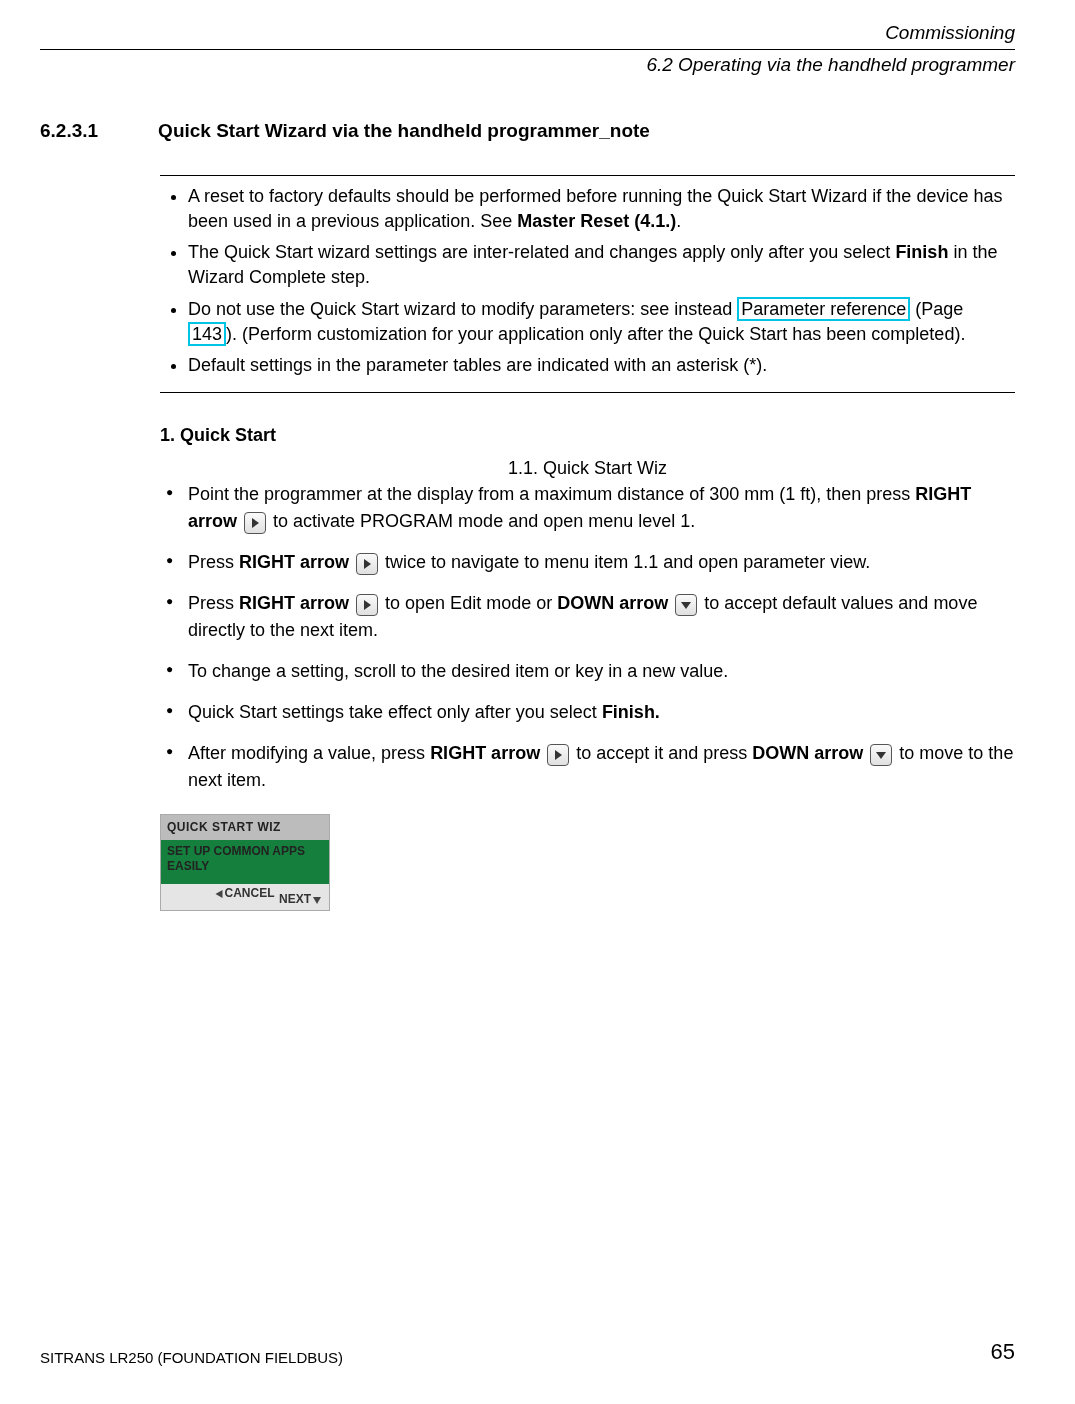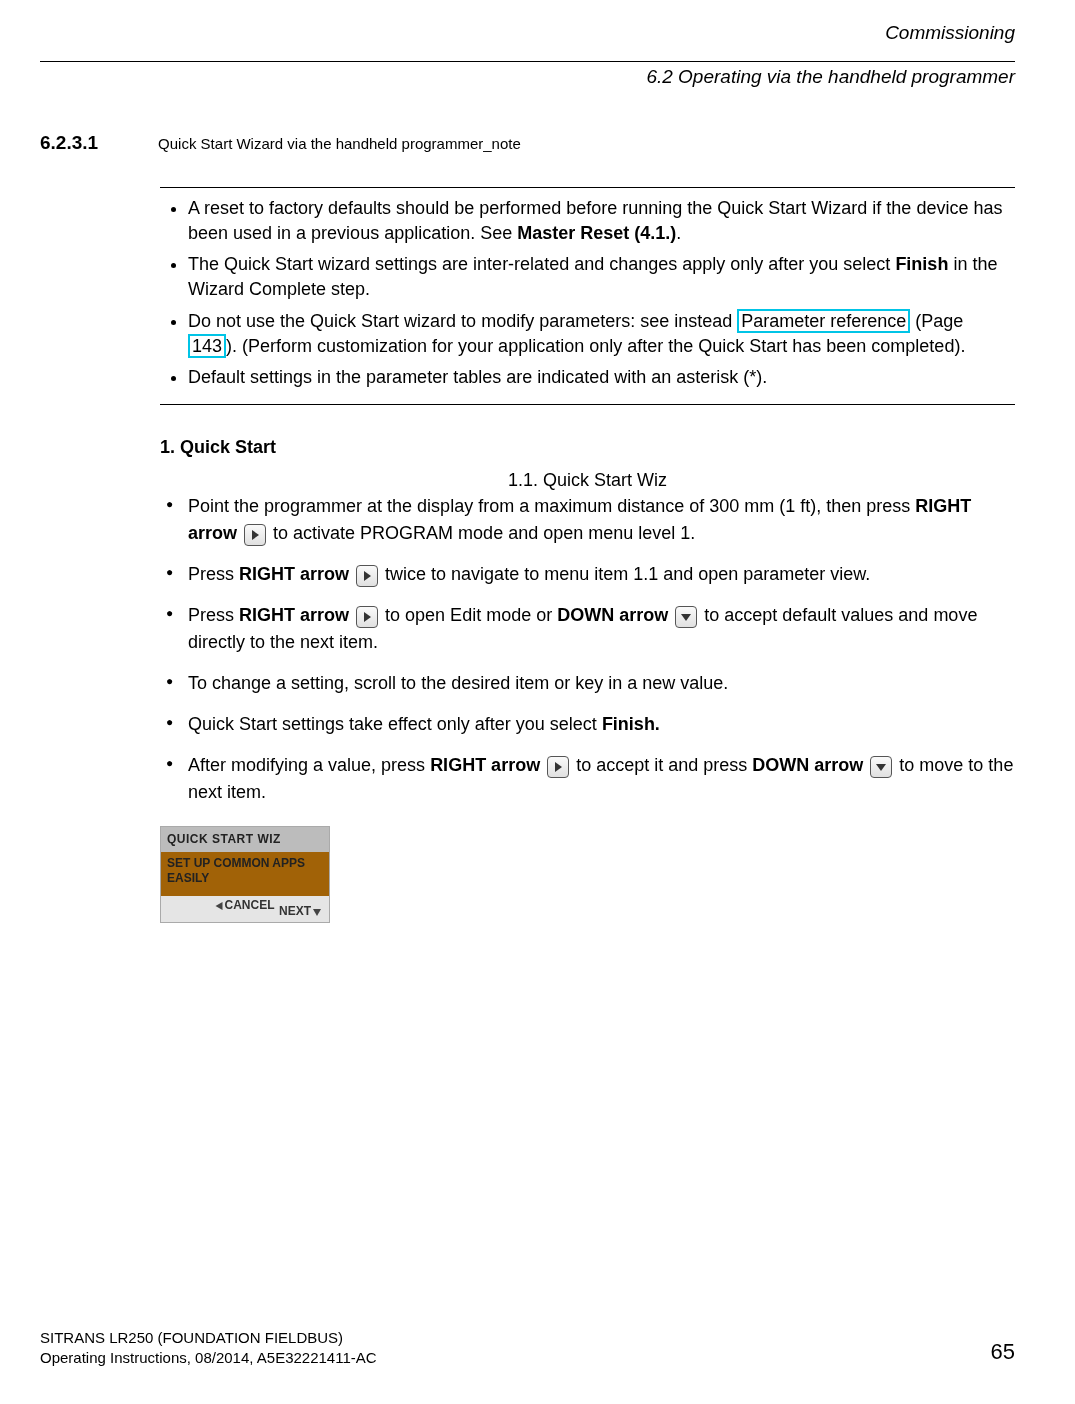--- a/index.html
+++ b/index.html
@@ -19,40 +19,40 @@
     .page {
       padding: 20px 60px 0 40px;
       height: 100%;
       position: relative;
     }
     .header {
       text-align: right;
       font-style: italic;
       font-size: 19px;
       border-bottom: 1.5px solid #000;
-      padding-bottom: 14px;
+      padding-bottom: 2px;
       margin-bottom: 2px;
     }
     .header-sub {
       text-align: right;
       font-style: italic;
       font-size: 19px;
       margin-bottom: 40px;
     }
     .section-heading {
       margin: 30px 0 30px 0;
     }
     .section-num {
       font-weight: bold;
       font-size: 19px;
       margin-right: 60px;
     }
     .section-title {
-      font-weight: normal;
-      font-size: 15px;
+      font-weight: bold;
+      font-size: 19px;
     }
     .content-block {
       margin-left: 120px;
       margin-right: 0;
     }
     .note-box {
       border-top: 1px solid #000;
       border-bottom: 1px solid #000;
       padding: 8px 0 8px 0;
       margin-bottom: 30px;
@@ -138,21 +138,21 @@
     }
     .lcd-titlebar {
       background: #bcbcbc;
       padding: 4px 6px;
       font-size: 12px;
       font-weight: bold;
       letter-spacing: 0.5px;
       color: #222;
     }
     .lcd-body {
-      background: #a16207;
+      background: #15803d;
       padding: 4px 6px 2px 6px;
       font-size: 12px;
       font-weight: bold;
       color: #222;
       line-height: 1.25;
       height: 44px;
     }
     .lcd-footer {
       background: #e5e5e5;
       font-size: 12px;
@@ -283,18 +283,17 @@
         <span class="lcd-cancel"><span class="lcd-cancel-arrow"></span><span>CANCEL</span></span>
         <span class="lcd-next"><span>NEXT</span><span class="lcd-next-arrow"></span></span>
       </div>
     </div>
 
   </div>
 
   <div class="footer">
     <div class="footer-left">
       <div>SITRANS LR250 (FOUNDATION FIELDBUS)</div>
-      <div>Operating Instructions, 08/2014, A5E32221411-AC</div>
     </div>
     <div class="footer-page">65</div>
   </div>
 
 </div>
 
 </body></html>

